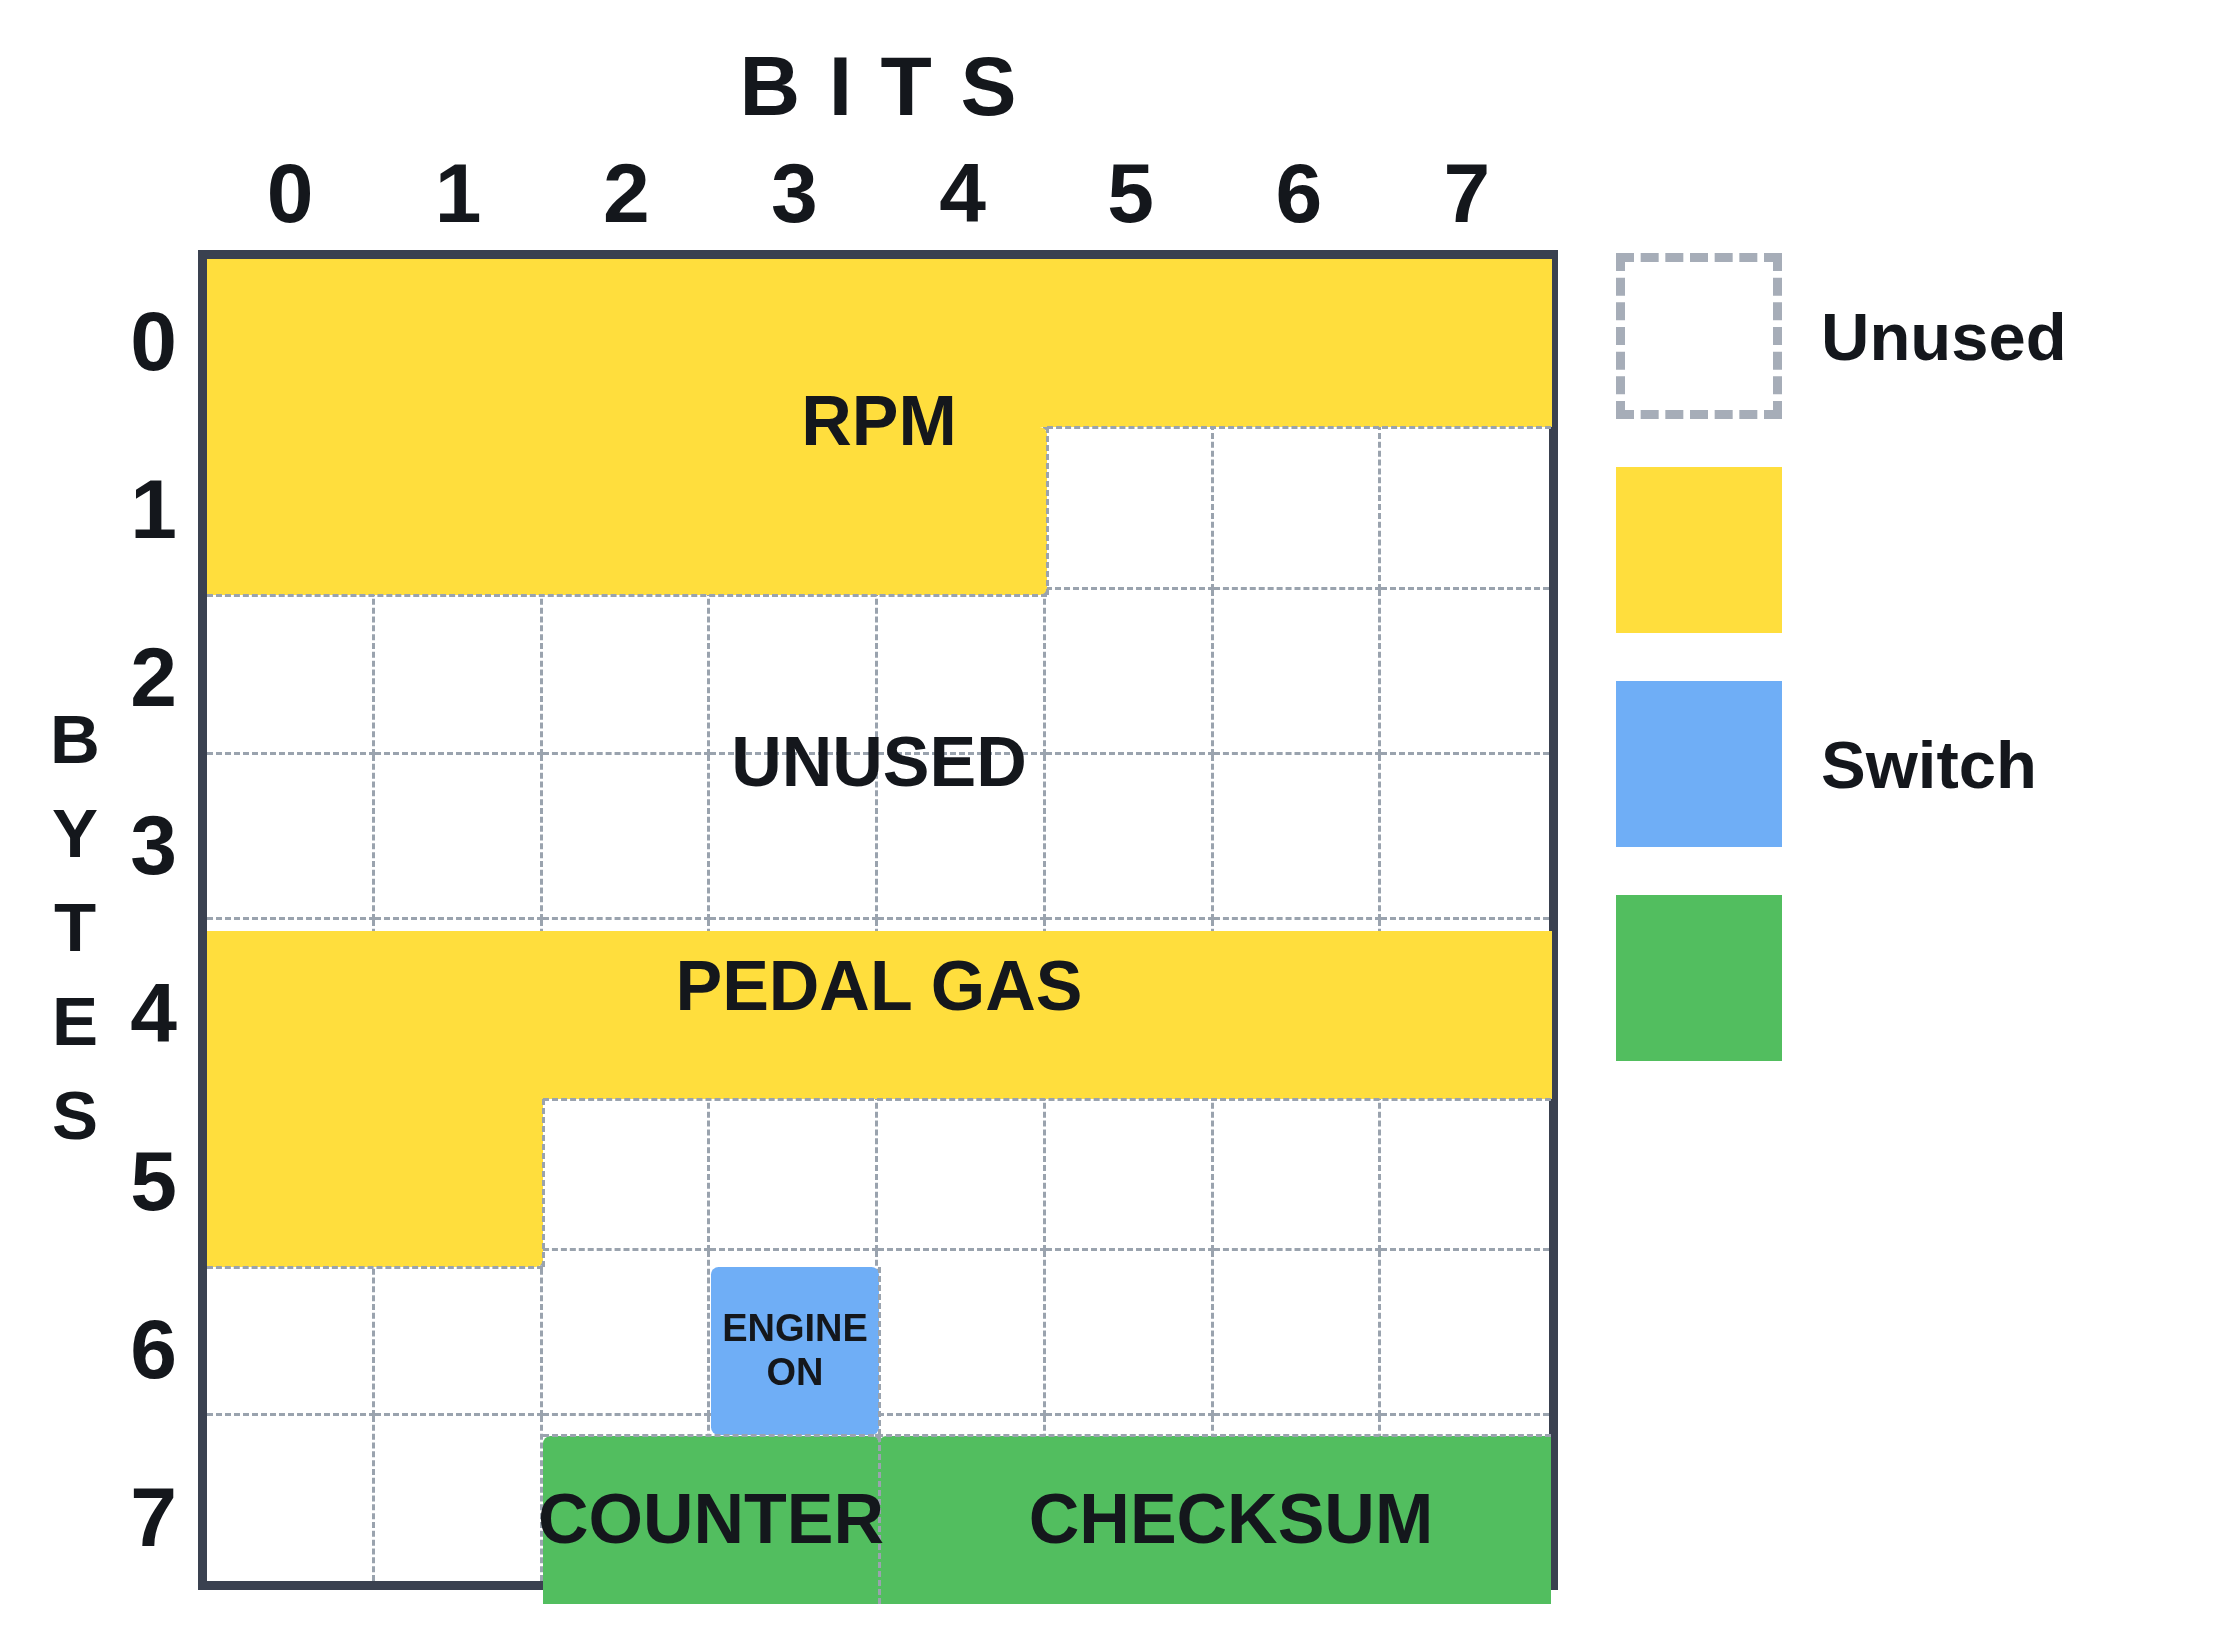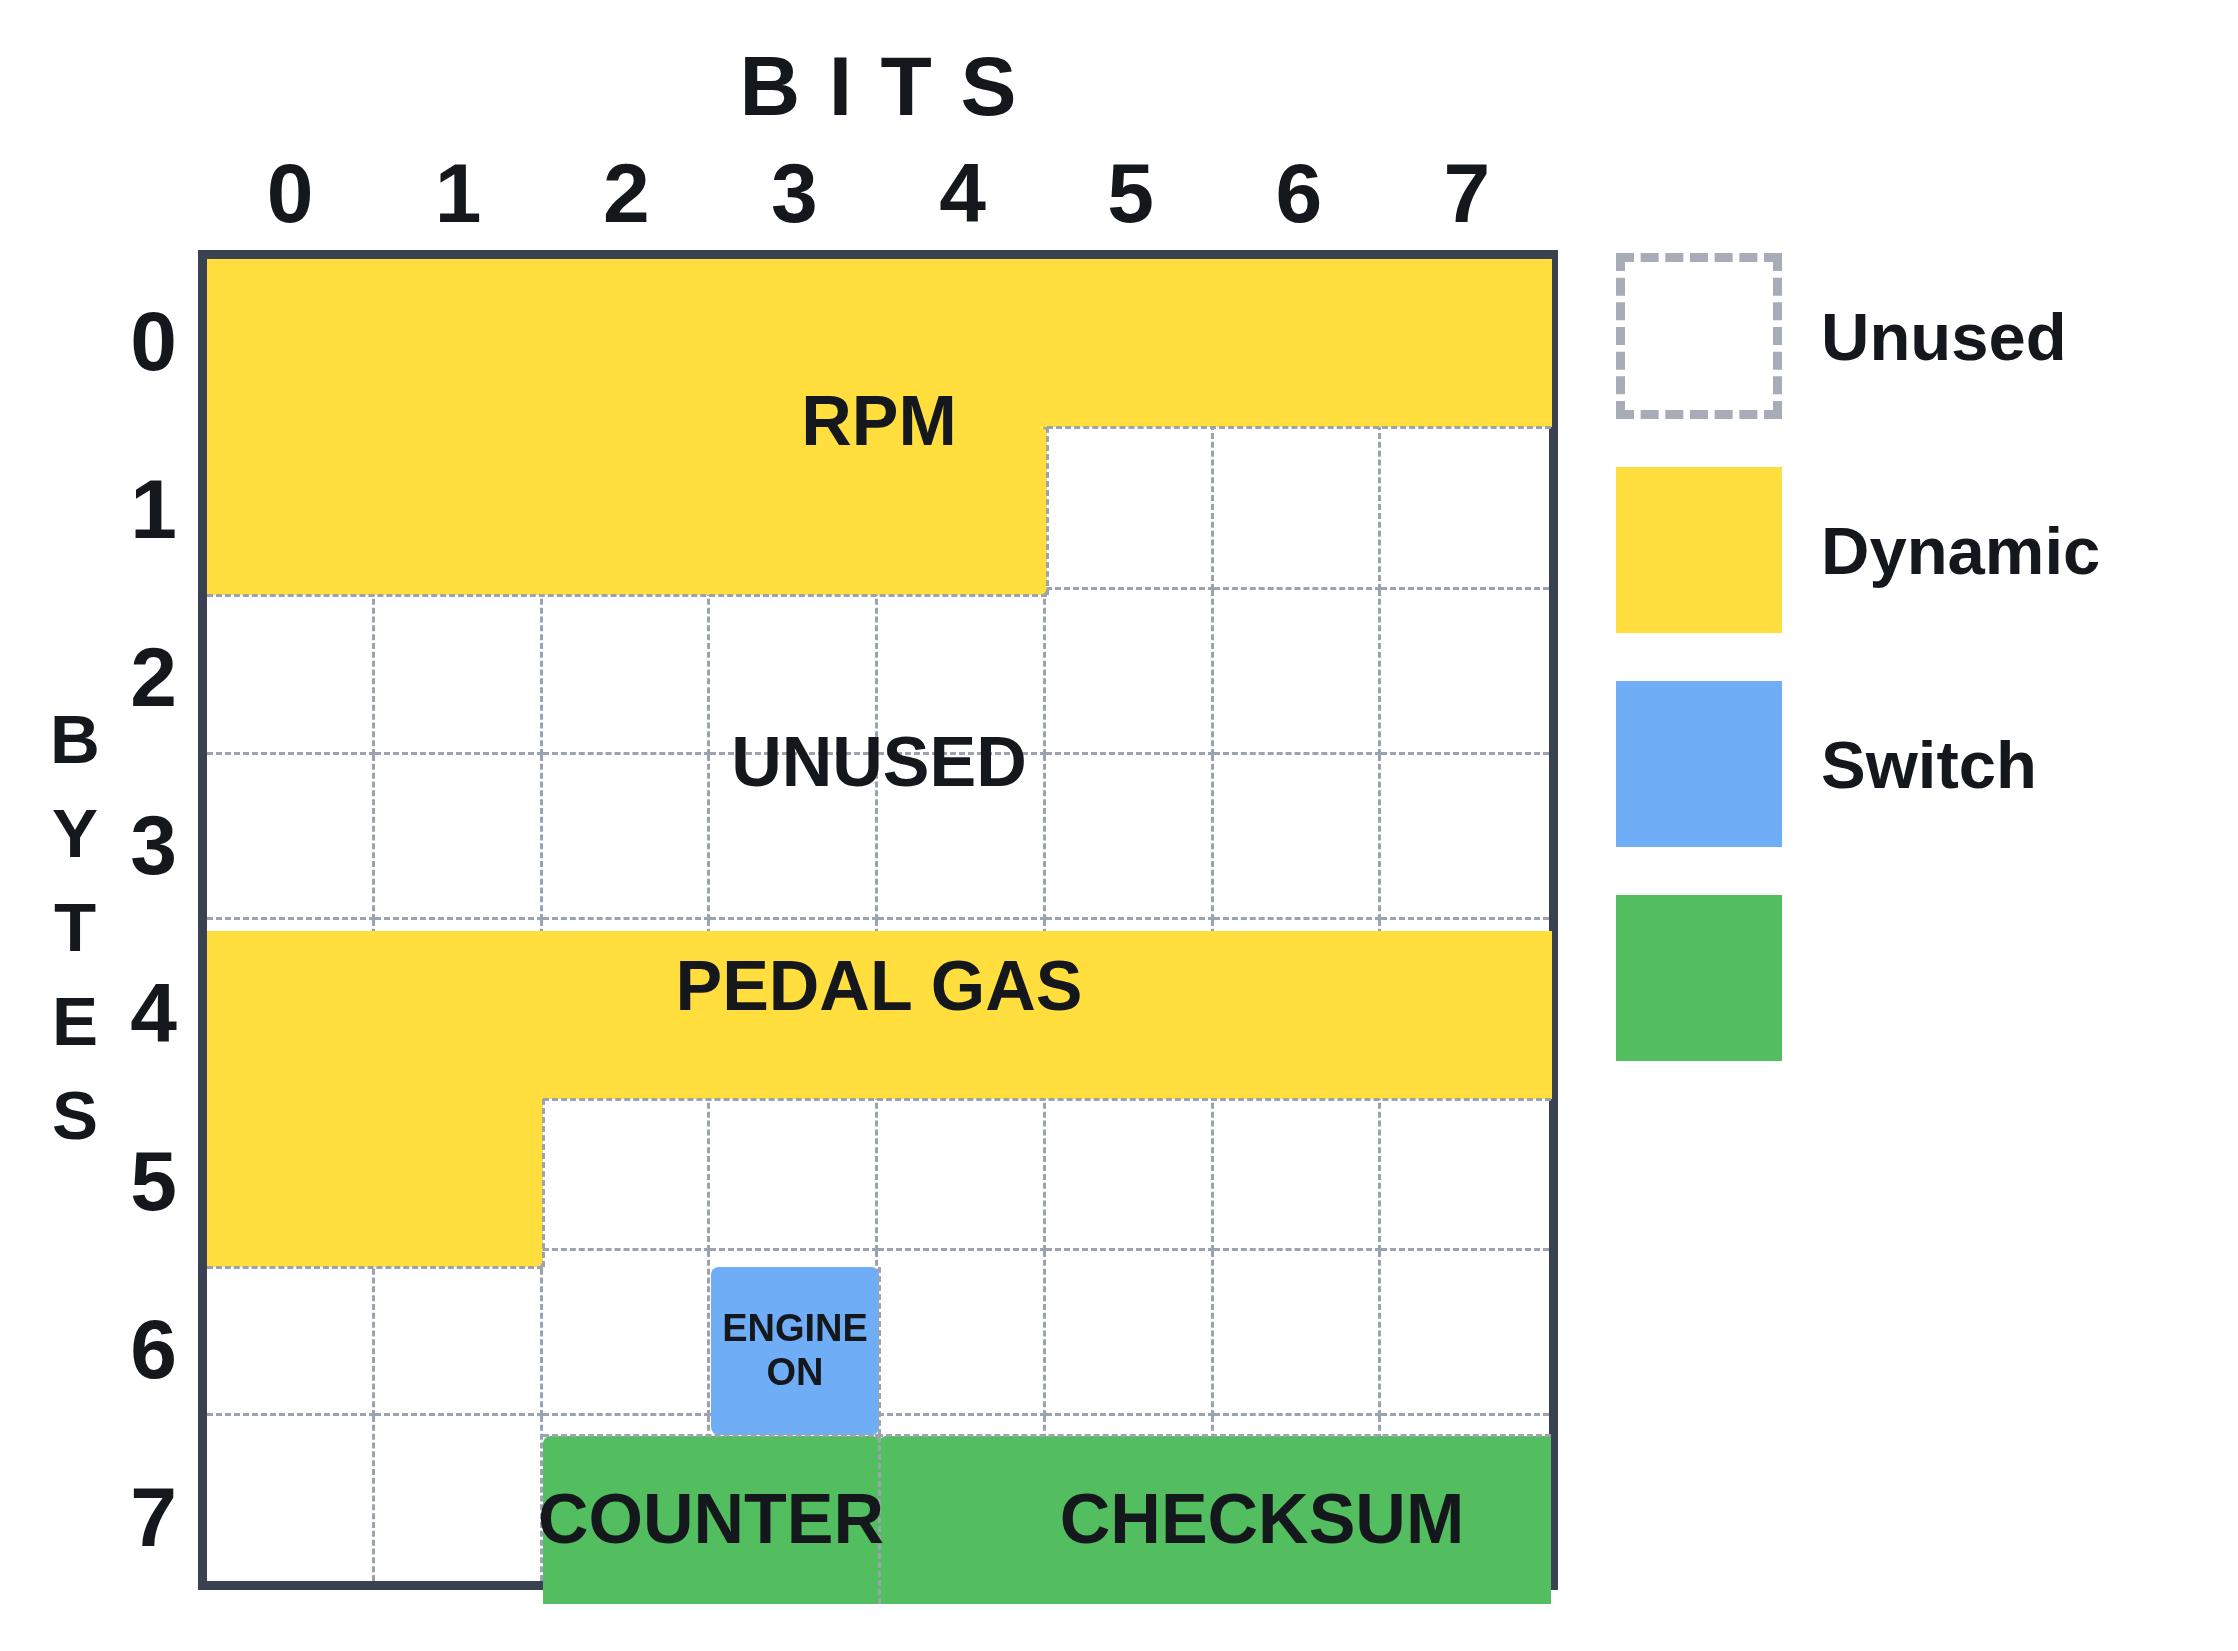--- a/index.html
+++ b/index.html
@@ -193,33 +193,32 @@
         </div>
       <div id="labels-layer">
           <div class="zone-label" style="left: 672px; top: 163px;">RPM</div>
           <div class="zone-label" style="left: 672px; top: 504px;">UNUSED</div>
           <div class="zone-label" style="left: 672px; top: 728px;">PEDAL GAS</div>
           <div class="zone-label small" style="left: 588px; top: 1092px;">
             <div>ENGINE</div>
             <div>ON</div>
           </div>
           <div class="zone-label" style="left: 504px; top: 1261px;">COUNTER</div>
-          <div class="zone-label" style="left: 1055px; top: 1261px;">CHECKSUM</div>
+          <div class="zone-label" style="left: 1024px; top: 1261px;">CHECKSUM</div>
         </div>
     </div>
   </div>
 
   <div id="legend">
       <div class="legend-item" style="left: 1616px; top: 253px; height: 166px;">
         <div class="legend-swatch unused"></div>
         <div class="legend-label">Unused</div>
       </div>
       <div class="legend-item" style="left: 1616px; top: 467px; height: 166px;">
         <div class="legend-swatch" style="background: rgb(255, 222, 61);"></div>
-        <div class="legend-label">Dynamic</div>
       </div>
       <div class="legend-item" style="left: 1616px; top: 681px; height: 166px;">
         <div class="legend-swatch" style="background: rgb(111, 174, 246);"></div>
         <div class="legend-label">Switch</div>
       </div>
       <div class="legend-item" style="left: 1616px; top: 895px; height: 166px;">
         <div class="legend-swatch" style="background: rgb(82, 190, 95);"></div>
       </div>
     </div>
 

